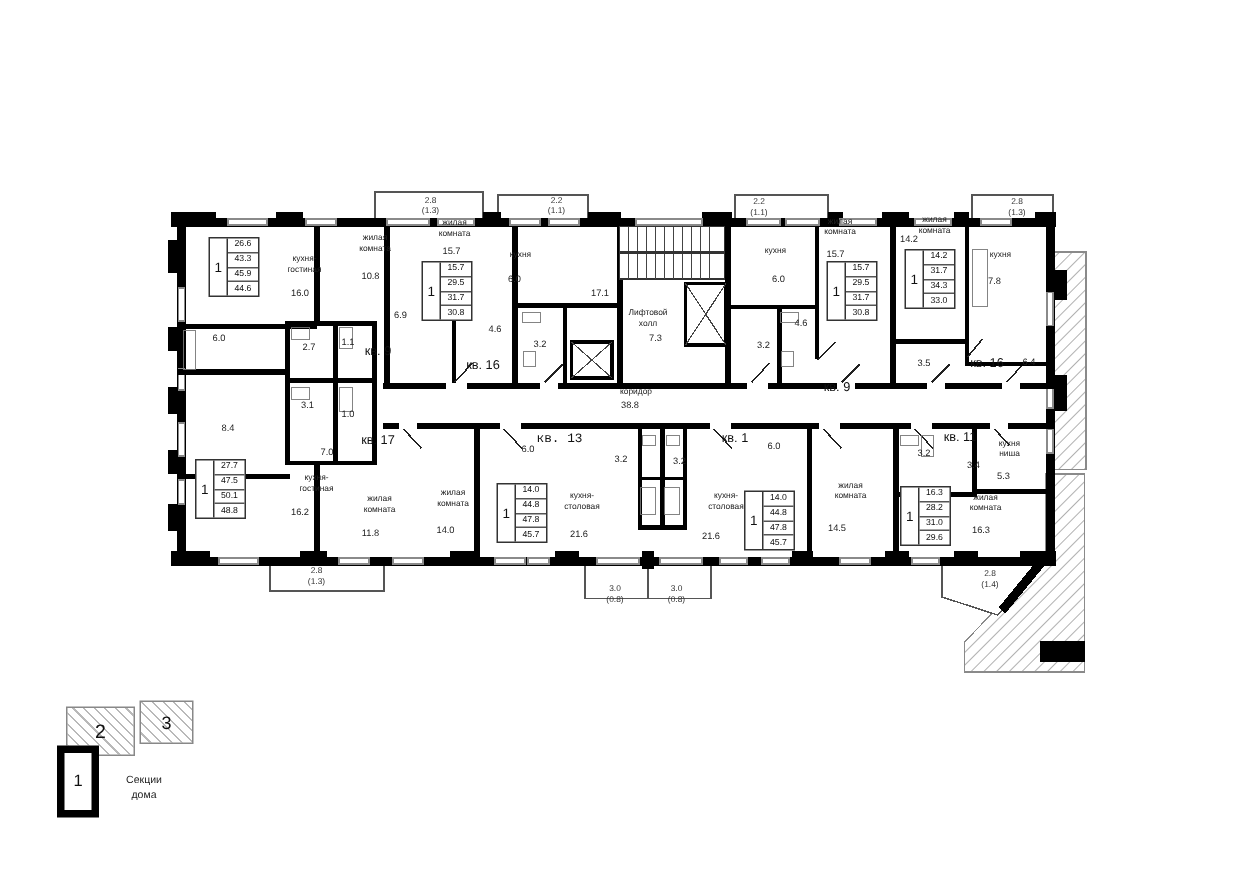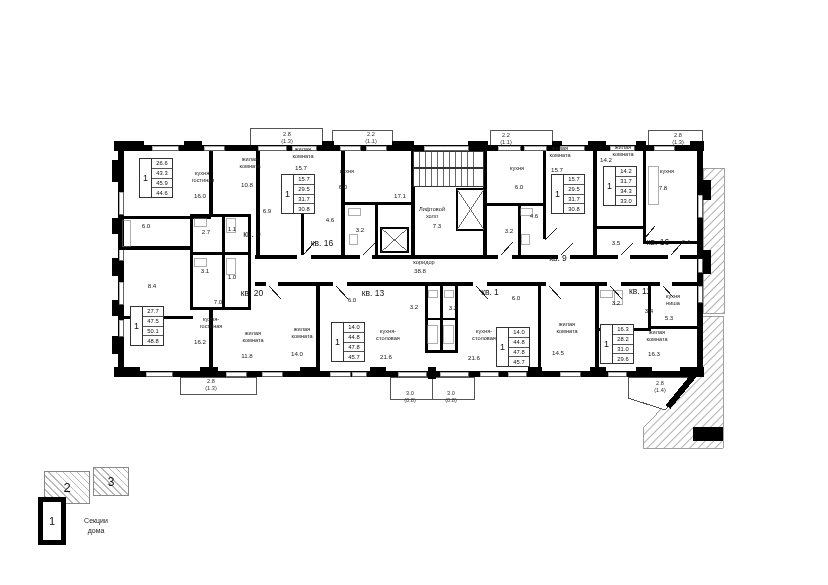--- a/index.html
+++ b/index.html
@@ -251,22 +251,22 @@
     <g>
       <line x1="695" y1="374" x2="668" y2="407" stroke="#000" stroke-width="6"></line>
     </g>
   </svg>
 
   <div class="layer">
       <span class="plbl apt" style="left: 252px; top: 234px;">кв. 9</span>
       <span class="plbl apt" style="left: 322px; top: 243px;">кв. 16</span>
       <span class="plbl apt" style="left: 534px; top: 258px; padding-left: 48px;">кв. 9</span>
       <span class="plbl apt" style="left: 658px; top: 242px;">кв. 16</span>
-      <span class="plbl apt" style="left: 252px; top: 293px;">кв. 20</span>
-      <span class="plbl apt" style="left: 373px; top: 293px;">кв. 13</span>
+      <span class="plbl apt" style="left: 252px; top: 293px;">кв. 17</span>
+      <span class="plbl apt" style="left: 373px; top: 293px; font-family: Liberation Mono, monospace;">кв. 13</span>
       <span class="plbl apt" style="left: 490px; top: 292px;">кв. 1</span>
       <span class="plbl apt" style="left: 640px; top: 291px;">кв. 11</span>
       <span class="plbl room" style="left: 203px; top: 177px;">кухня-
 гостиная</span>
       <span class="plbl area" style="left: 200px; top: 196px;">16.0</span>
       <span class="plbl room" style="left: 250px; top: 163px;">жилая
 комната</span>
       <span class="plbl area" style="left: 247px; top: 185px;">10.8</span>
       <span class="plbl area" style="left: 267px; top: 211px;">6.9</span>
       <span class="plbl area" style="left: 146px; top: 226px;">6.0</span>

